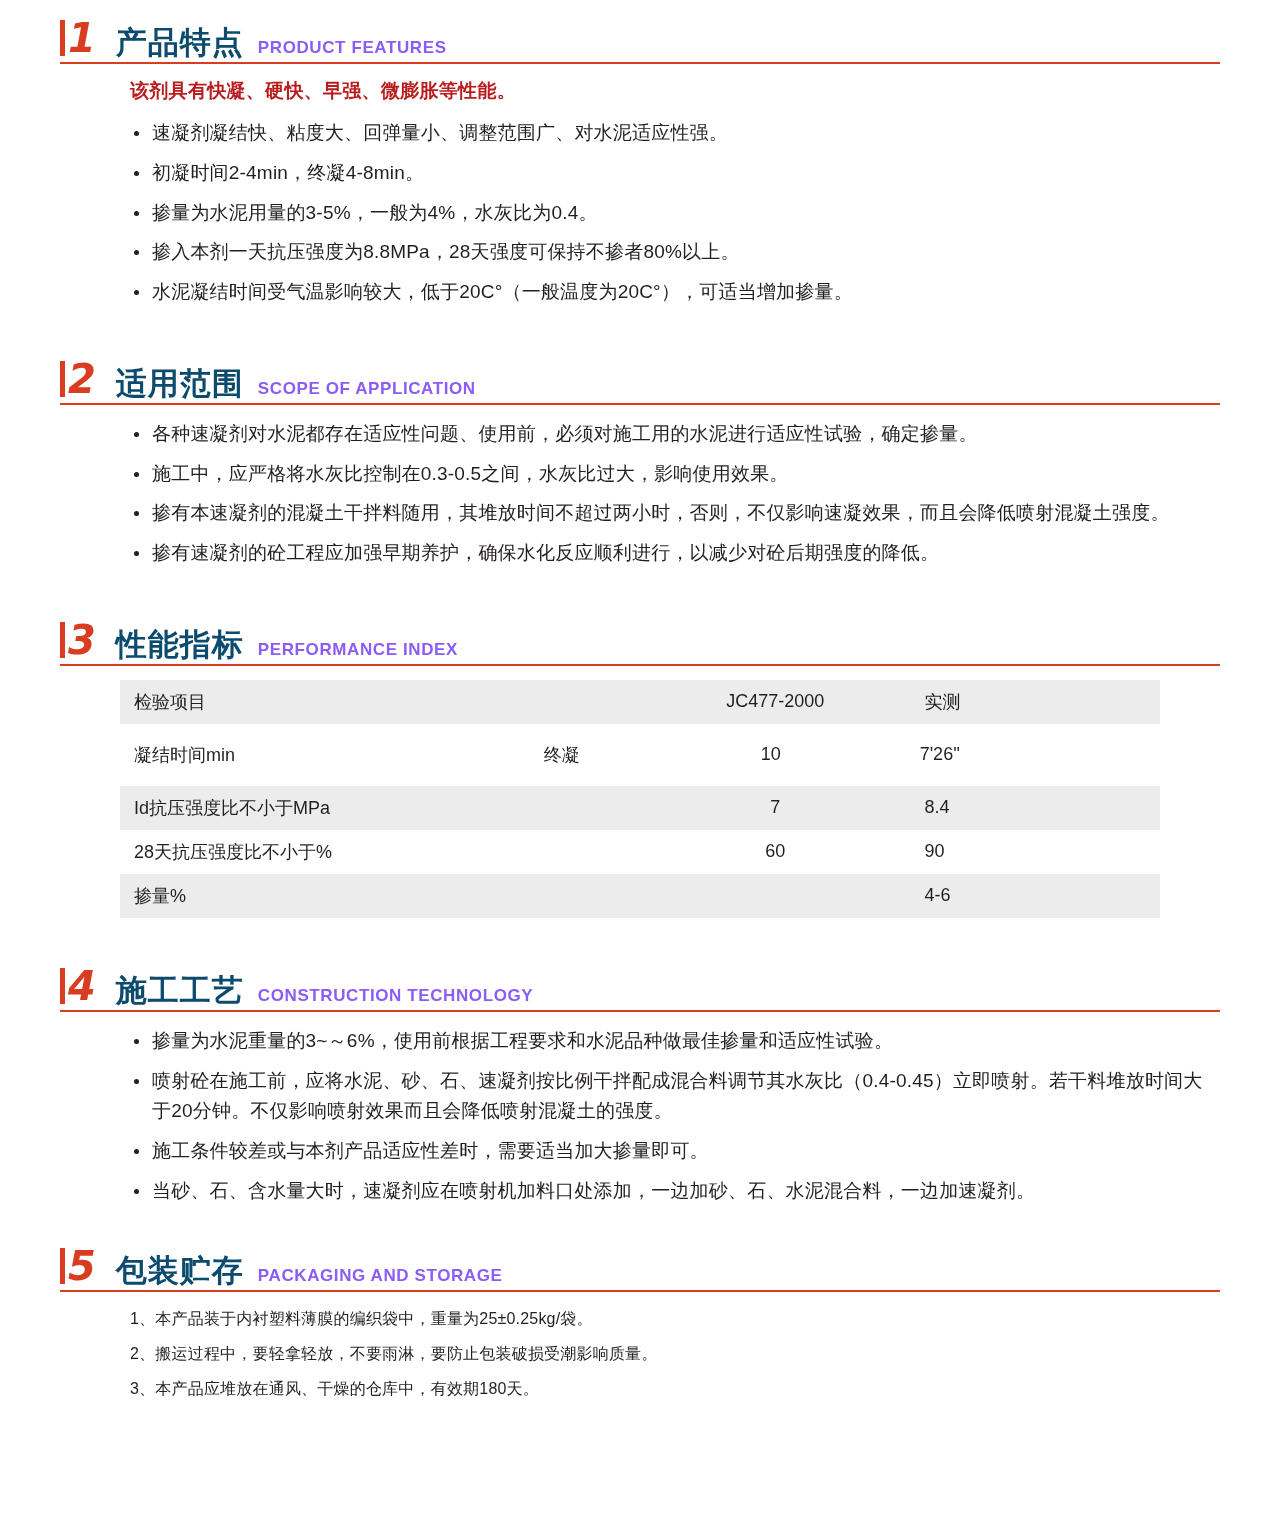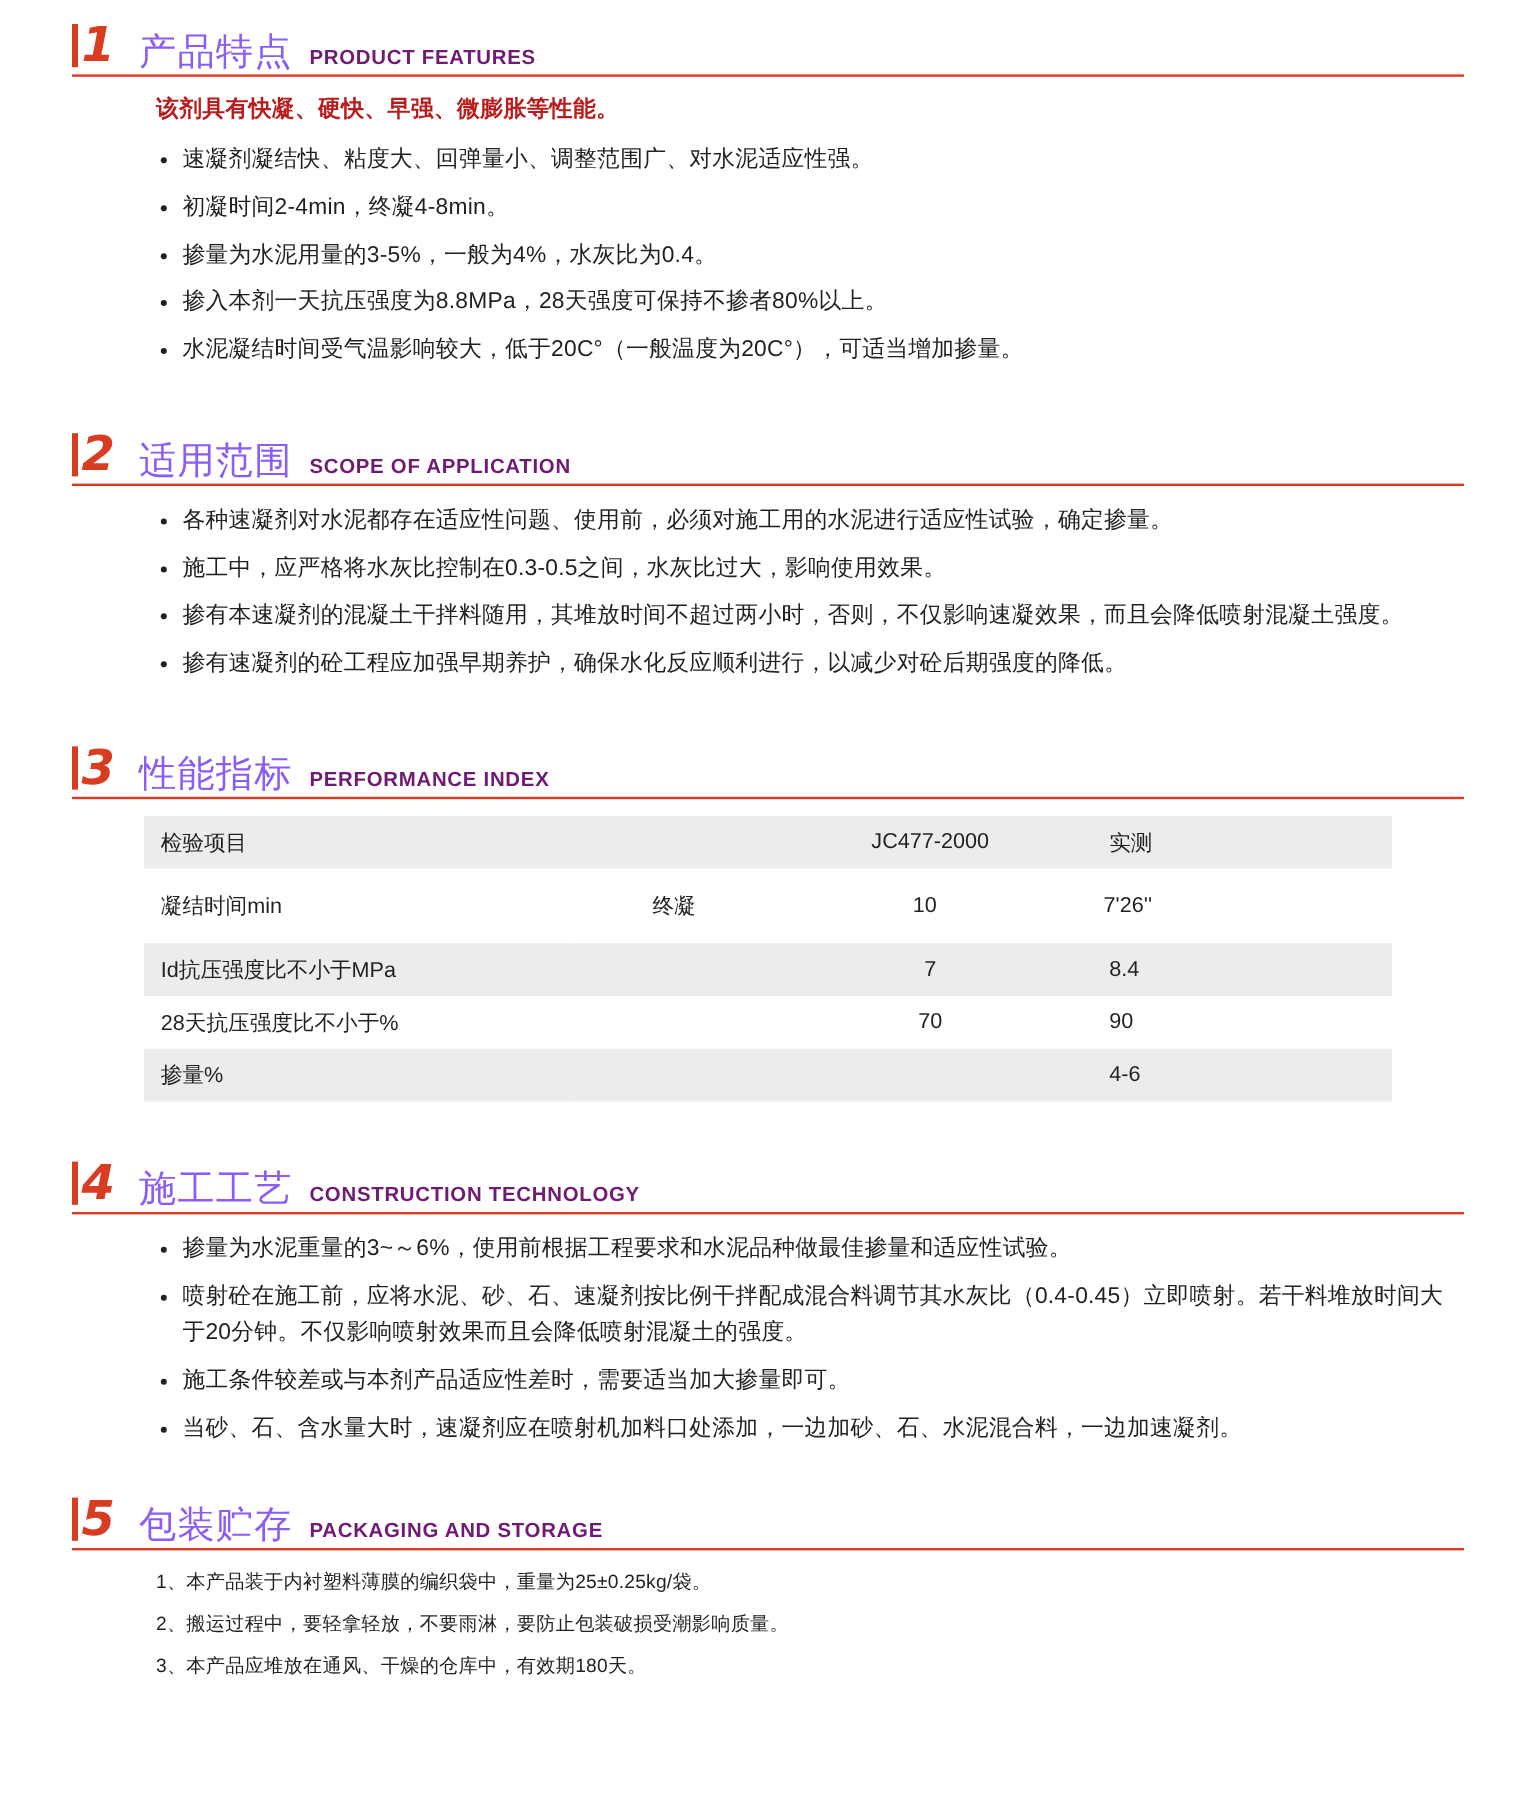--- a/index.html
+++ b/index.html
@@ -57,31 +57,31 @@
     content: "";
     position: absolute;
     left: 0;
     top: 2px;
     bottom: 2px;
     width: 5px;
     background: #d93d21;
   }
   .sec-title-cn {
     font-size: 31px;
-    font-weight: 400;
-    color: #8b5cf6;
+    font-weight: 700;
+    color: #0c4a6e;
     line-height: 1;
     letter-spacing: 1px;
     margin-right: 14px;
   }
   .sec-title-en {
     font-size: 17px;
     font-weight: 700;
     letter-spacing: 0.6px;
-    color: #701a75;
+    color: #8b5cf6;
     line-height: 1;
     padding-bottom: 2px;
   }
 
   
   .body-block {
     padding: 0 8px 0 70px;
   }
   .lead {
     font-size: 19px;
@@ -252,21 +252,21 @@
           </tr>
           <tr class="row-shade">
             <td class="col-item nowrap">Id抗压强度比不小于MPa</td>
             <td class="col-sub"></td>
             <td class="col-std">7</td>
             <td class="col-meas">8.4</td>
           </tr>
           <tr class="row-plain">
             <td class="col-item nowrap">28天抗压强度比不小于%</td>
             <td class="col-sub"></td>
-            <td class="col-std">70</td>
+            <td class="col-std">60</td>
             <td class="col-meas">90</td>
           </tr>
           <tr class="row-shade">
             <td class="col-item nowrap">掺量%</td>
             <td class="col-sub"></td>
             <td class="col-std"></td>
             <td class="col-meas">4-6</td>
           </tr>
         </tbody>
       </table>

